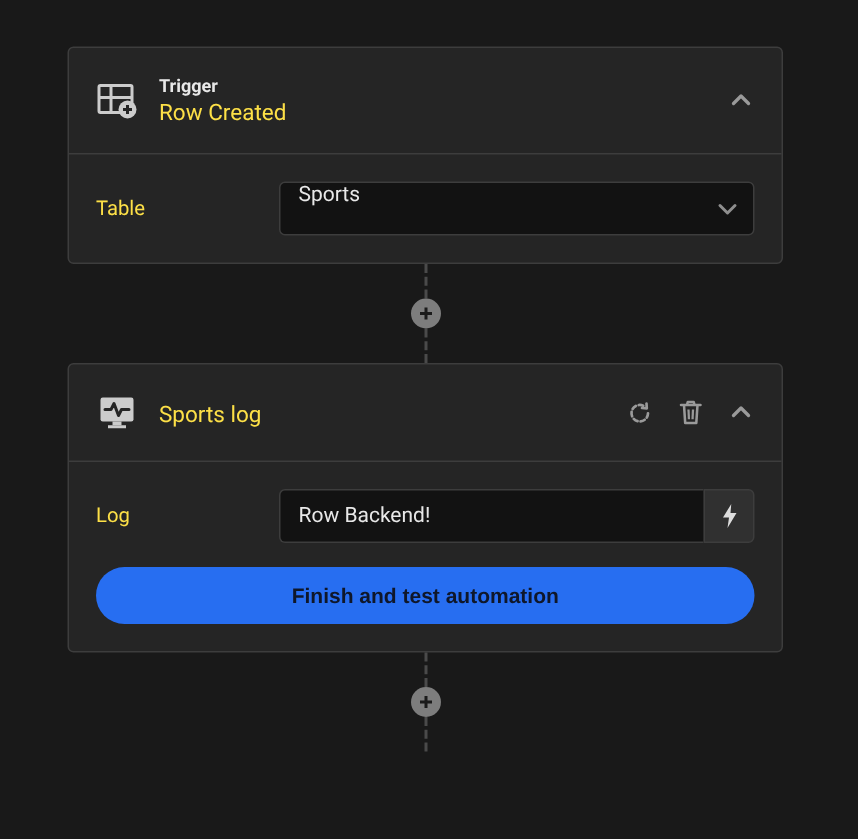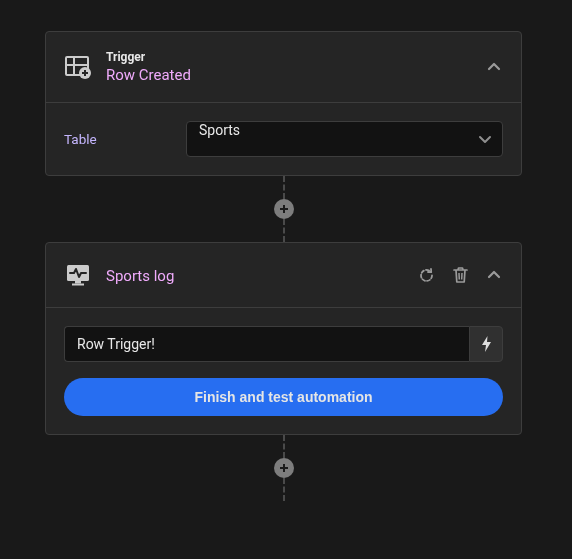--- a/index.html
+++ b/index.html
@@ -36,21 +36,21 @@
   }
   .card-titles { flex: 1; }
   .card-eyebrow {
     font-size: 12px;
     font-weight: 700;
     color: #e8e8e8;
     line-height: 1.2;
   }
   .card-title {
     font-size: 15px;
-    color: #f0abfc;
+    color: #fde047;
     margin-top: 2px;
   }
   .header-actions {
     display: flex;
     align-items: center;
     gap: 16px;
     color: #9a9a9a;
   }
   .icon-btn {
     width: 18px;
@@ -68,21 +68,21 @@
     padding: 18px;
   }
   .field-row {
     display: flex;
     align-items: center;
     gap: 12px;
   }
   .field-label {
     width: 110px;
     font-size: 13.5px;
-    color: #c4b5fd;
+    color: #fde047;
   }
   .select {
     flex: 1;
     background: #121212;
     border: 1px solid #3d3d3d;
     border-radius: 4px;
     height: 36px;
     display: flex;
     align-items: flex-start;
     padding: 0 12px;
@@ -127,21 +127,21 @@
     color: #ddd;
     cursor: pointer;
   }
   .primary-btn {
     margin-top: 16px;
     width: 100%;
     height: 38px;
     background: #276ef1;
     border: none;
     border-radius: 19px;
-    color: #e5e5e5;
+    color: #0f172a;
     font-size: 14px;
     font-weight: 600;
     cursor: pointer;
   }
   .connector {
     height: 66px;
     display: flex;
     flex-direction: column;
     align-items: center;
     justify-content: center;
@@ -255,23 +255,24 @@
         <div class="icon-btn">
           <svg width="14" height="14" viewBox="0 0 14 14">
               <path d="M2 9 L7 4 L12 9" fill="none" stroke="currentColor" stroke-width="2.2" stroke-linecap="round" stroke-linejoin="round"></path>
             </svg>
         </div>
       </div>
     </div>
     <div class="divider"></div>
     <div class="card-body">
       <div class="field-row">
+        <div class="field-label">Log</div>
         <div class="input-wrap">
           <div class="input">
-            <span>Row Trigger!</span>
+            <span>Row Backend!</span>
           </div>
           <div class="input-addon">
             <span>
               <svg width="11" height="16" viewBox="0 0 11 16">
                   <path d="M6.5 0 L1 9 L5 9 L4 16 L10 6 L6 6 Z" fill="currentColor"></path>
                 </svg>
             </span>
           </div>
         </div>
       </div>

